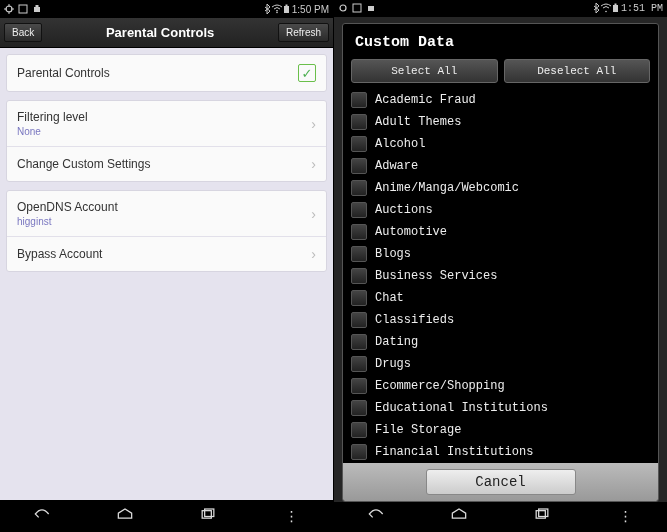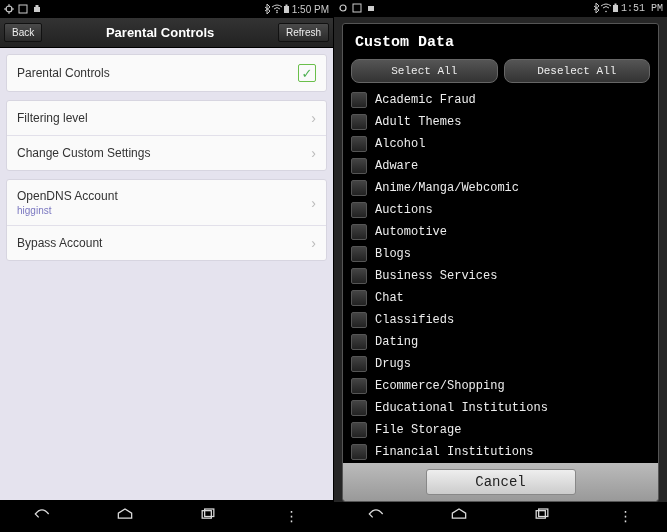--- a/index.html
+++ b/index.html
@@ -142,21 +142,21 @@
   }
   .sel-row {
     display: flex;
     gap: 6px;
     padding: 0 8px 6px;
   }
   .sel-btn {
     flex: 1;
     background: linear-gradient(#555,#333);
     border: 1px solid #666;
-    border-radius: 8px;
+    border-radius: 3px;
     color: #eee;
     font-size: 11px;
     padding: 5px 0;
     text-align: center;
   }
   .cat-list {
     flex: 1;
     overflow-y: hidden;
     padding: 0 8px;
   }
@@ -257,20 +257,21 @@
           </div>
           <div class="checkmark">
             <div class="checkmark-inner">✓</div>
           </div>
         </div>
       </div>
     <div class="card" id="group2">
         <div class="row">
           <div class="row-text">
             <div class="row-title">Filtering level</div>
+            <div class="row-sub">None</div>
           </div>
           <div class="chev">›</div>
         </div>
         <div class="row">
           <div class="row-text">
             <div class="row-title">Change Custom Settings</div>
           </div>
           <div class="chev">›</div>
         </div>
       </div>

